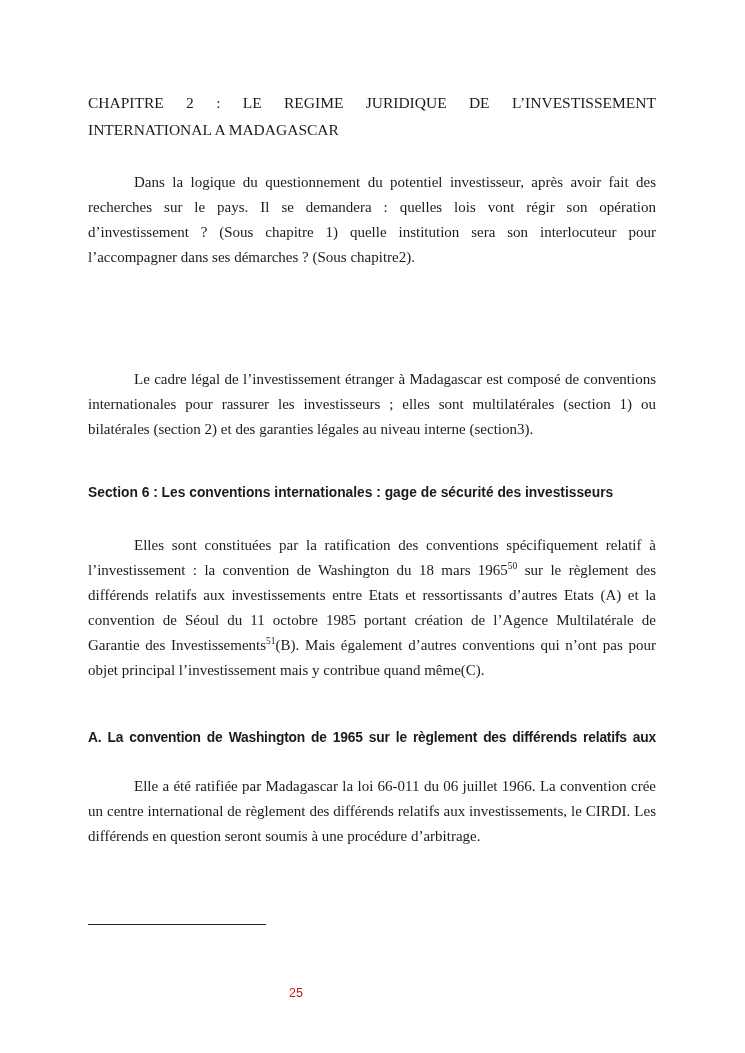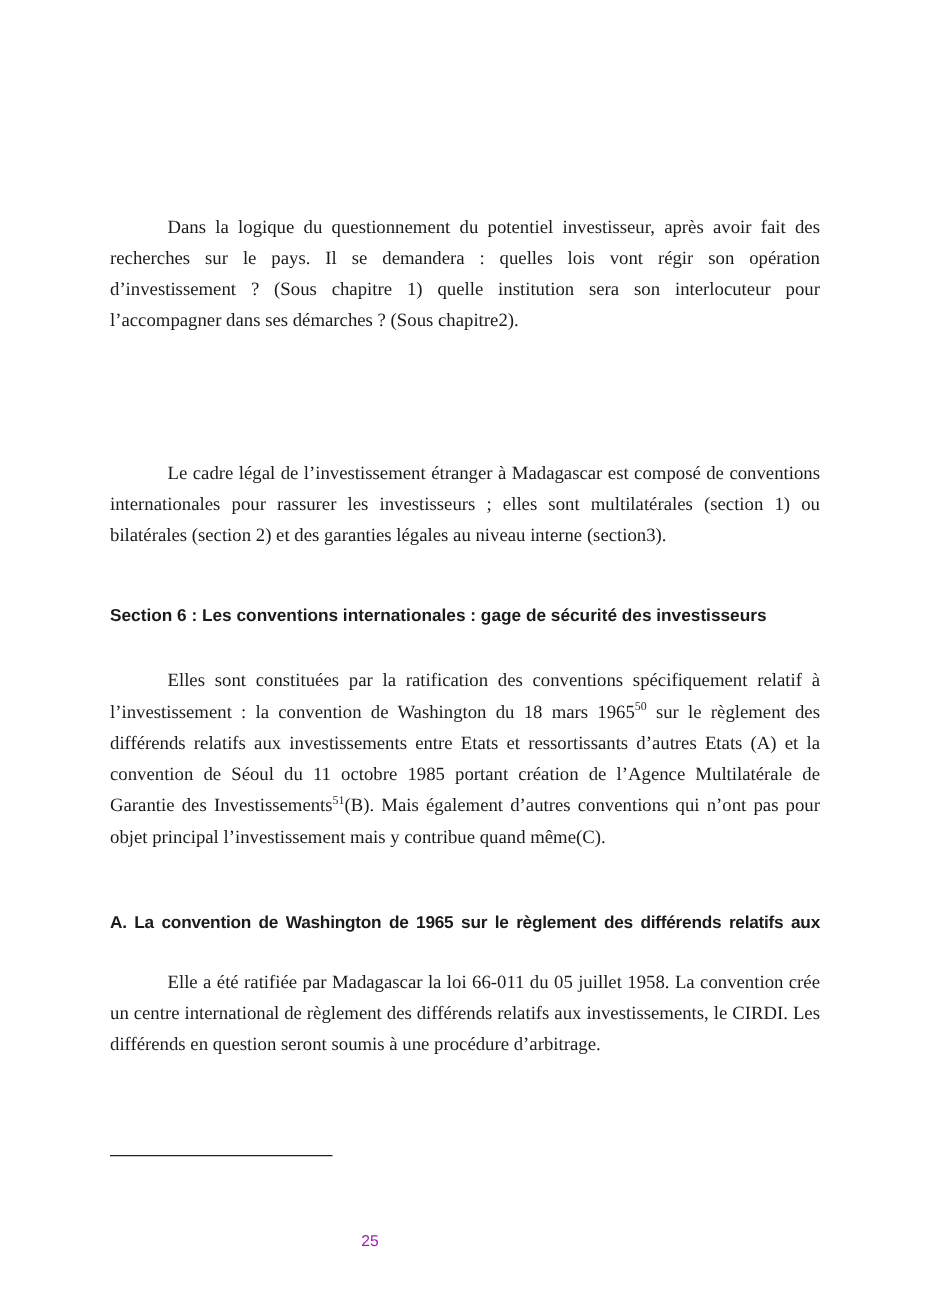--- a/index.html
+++ b/index.html
@@ -80,42 +80,46 @@
     vertical-align: super;
   }
   .page-number {
     position: absolute;
     left: 0;
     top: 986px;
     width: 592px;
     text-align: center;
     font-family: "Liberation Sans", sans-serif;
     font-size: 12.5px;
-    color: #a21caf;
+    color: #b91c1c;
   }
 </style>
 </head>
 <body>
 
 <div class="page">
 
+  <div class="block doc-title" style="top:89px">
+    <div class="jlast">CHAPITRE 2&nbsp;: LE REGIME JURIDIQUE DE L’INVESTISSEMENT</div>
+    <div>INTERNATIONAL A MADAGASCAR</div>
+  </div>
 
   <p class="block body-para indent" style="top:170px">Dans la logique du questionnement du potentiel investisseur, après avoir fait des recherches sur le pays. Il se demandera&nbsp;: quelles lois vont régir son opération d’investissement&nbsp;? (Sous chapitre 1) quelle institution sera son interlocuteur pour l’accompagner dans ses démarches&nbsp;? (Sous chapitre2).</p>
 
 
   <p class="block body-para indent" style="top:367px">Le cadre légal de l’investissement étranger à Madagascar est composé de conventions internationales pour rassurer les investisseurs&nbsp;; elles sont multilatérales (section 1) ou bilatérales (section 2) et des garanties légales au niveau interne (section3).</p>
 
   <h3 class="block sans-heading" style="top:484px">Section 6 : Les conventions internationales : gage de sécurité des investisseurs</h3>
 
   <p class="block body-para indent" style="top:533px"><span>Elles sont constituées par la ratification des conventions spécifiquement relatif à l’investissement&nbsp;: la convention de Washington du 18 mars 1965</span><sup class="fn-ref">50</sup><span> sur le règlement des différends relatifs aux investissements entre Etats et ressortissants d’autres Etats (A) et la convention de Séoul du 11 octobre 1985 portant création de l’Agence Multilatérale de Garantie des Investissements</span><sup class="fn-ref">51</sup><span>(B). Mais également d’autres conventions qui n’ont pas pour objet principal l’investissement mais y contribue quand même(C).</span></p>
 
   <div class="block sans-heading heading-a" style="top:724px">
     <div class="jlast">A. La convention de Washington de 1965 sur le règlement des différends relatifs aux</div>
   </div>
 
-  <p class="block body-para indent" style="top:774px">Elle a été ratifiée par Madagascar la loi 66-011 du 05 juillet 1958. La convention crée un centre international de règlement des différends relatifs aux investissements, le CIRDI. Les différends en question seront soumis à une procédure d’arbitrage.</p>
+  <p class="block body-para indent" style="top:774px">Elle a été ratifiée par Madagascar la loi 66-011 du 06 juillet 1966. La convention crée un centre international de règlement des différends relatifs aux investissements, le CIRDI. Les différends en question seront soumis à une procédure d’arbitrage.</p>
 
   <div class="fn-rule"></div>
 
 
   <div class="page-number">25</div>
 
 </div>
 
 </body></html>

